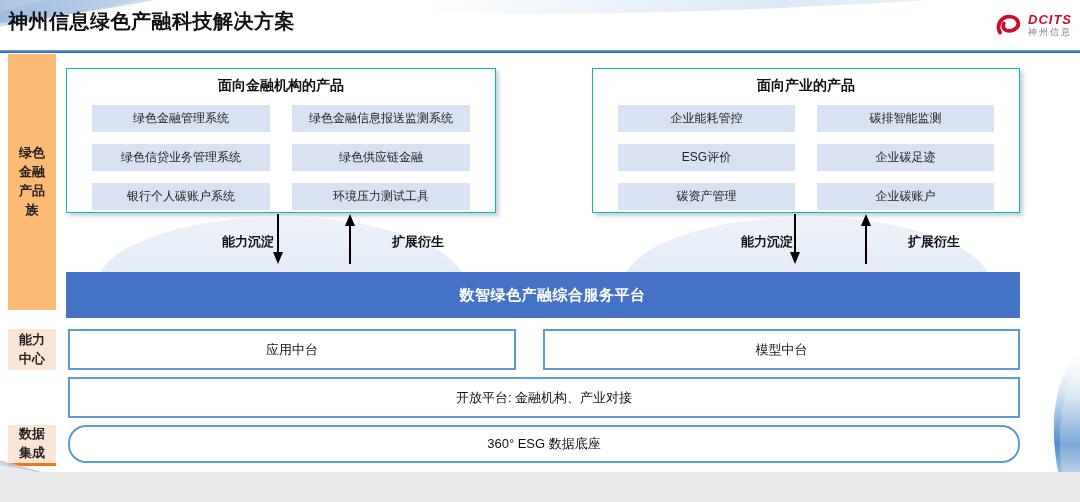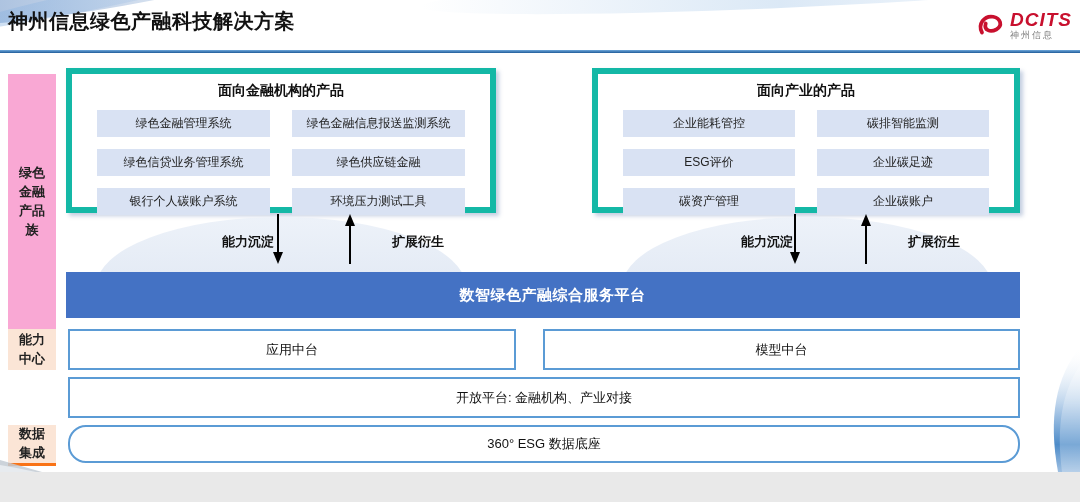--- a/index.html
+++ b/index.html
@@ -15,32 +15,32 @@
     background:linear-gradient(90deg,rgba(70,120,185,0.55),rgba(255,255,255,0));}
   .streak-2{left:-50px;top:-14px;width:320px;height:20px;transform:rotate(-12deg);
     background:linear-gradient(90deg,rgba(140,180,225,0.5),rgba(255,255,255,0));}
   .streak-3{left:420px;top:-26px;width:720px;height:34px;transform:rotate(-2.5deg);
     background:linear-gradient(90deg,rgba(255,255,255,0),rgba(175,205,235,0.45),rgba(255,255,255,0.1));}
   .title{position:absolute;left:8px;top:8px;margin:0;font-size:20px;font-weight:bold;color:#111;letter-spacing:0.5px;}
   .header-line{position:absolute;left:0;top:50px;width:1080px;height:3px;
     background:linear-gradient(to bottom,#6FA8DC,#1F5C99);}
   .logo{position:absolute;right:8px;top:10px;display:flex;align-items:center;gap:4px;}
   .logo-text{display:flex;flex-direction:column;line-height:1;}
-  .logo-brand{color:#C8102E;font-weight:bold;font-style:italic;font-size:19px;letter-spacing:1px;}
+  .logo-brand{color:#C8102E;font-weight:bold;font-style:italic;font-size:13px;letter-spacing:1px;}
   .logo-brand-cn{color:#7a7a7a;font-size:9px;letter-spacing:2px;margin-top:2px;}
   
   .side{position:absolute;left:8px;width:48px;display:flex;align-items:center;justify-content:center;
     text-align:center;font-weight:bold;font-size:13px;color:#222;}
   .side-inner{width:30px;word-break:break-all;line-height:1.45;}
-  .side-products{top:74px;height:256px;background:#f9a8d4;}
+  .side-products{top:54px;height:256px;background:#fdba74;}
   .side-capability{top:329px;height:41px;background:#FBE5D6;}
   .side-open{top:377px;height:41px;background:#f97316;margin-top:48px;}
   .side-data{top:425px;height:38px;background:#FBE5D6;}
   
-  .group-box{position:absolute;top:68px;height:145px;background:#fff;border:6px solid #14b8a6;
+  .group-box{position:absolute;top:68px;height:145px;background:#fff;border:1px solid #14b8a6;
     box-shadow:3px 3px 4px rgba(88,118,168,0.35);box-sizing:border-box;}
   .group-box.gleft{left:66px;width:430px;}
   .group-box.gright{left:592px;width:428px;}
   .group-title{text-align:center;font-weight:bold;font-size:14px;margin:8px 0 10px;color:#111;}
   .group-items{display:grid;grid-template-columns:1fr 1fr;column-gap:22px;row-gap:12px;padding:0 25px;}
   .product-item{height:27px;line-height:27px;text-align:center;background:#D9E2F3;font-size:12px;
     color:#222;white-space:nowrap;overflow:hidden;}
   
   .dome{position:absolute;top:213px;height:59px;overflow:hidden;pointer-events:none;}
   .dome.dleft{left:86px;width:390px;}

